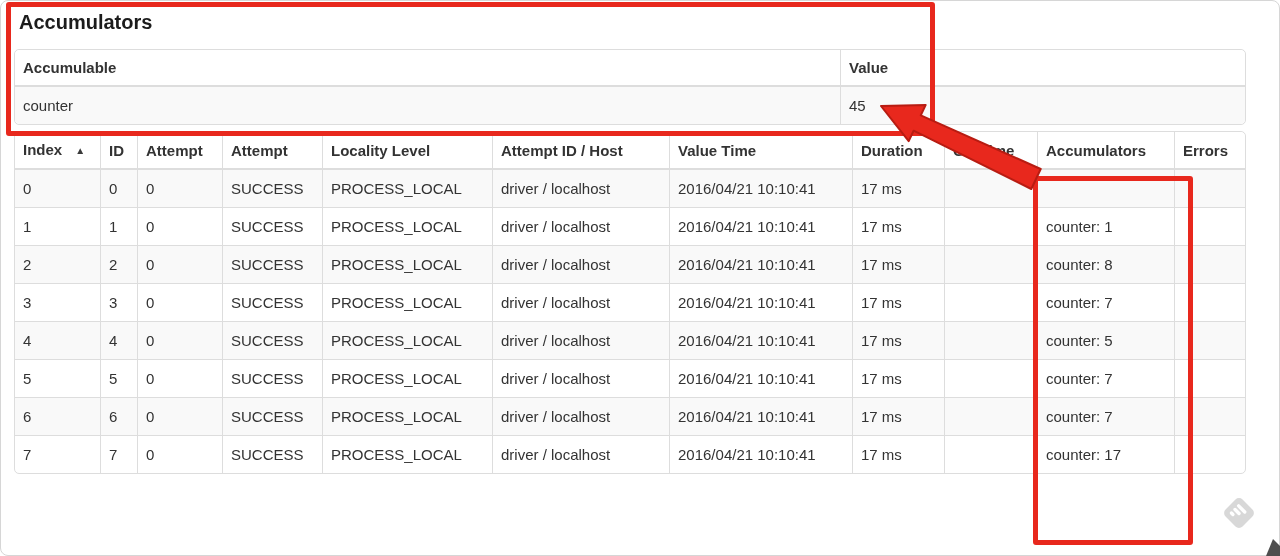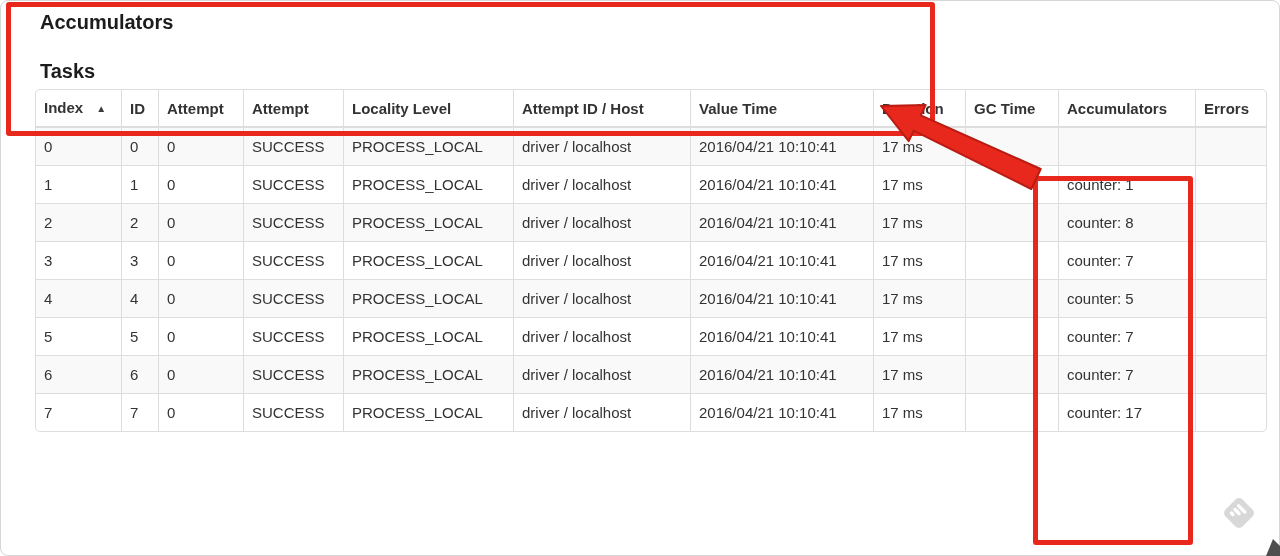--- a/index.html
+++ b/index.html
@@ -11,21 +11,21 @@
     font-family:"Liberation Sans", sans-serif;
     color:#333;
     position:relative;
     overflow:hidden;
   }
   .frame {
     position:absolute; inset:0;
     border:1px solid #d6d6d6; border-radius:8px;
     pointer-events:none; z-index:6;
   }
-  .content { position:absolute; left:35px; top:0; width:1230px; z-index:1; }
+  .content { position:absolute; left:14px; top:0; width:1230px; z-index:1; }
   h2.sec {
     font-size:20px; line-height:24px; font-weight:bold;
     color:#1c1c1c; margin:0 0 0 5px;
   }
   #acc-title   { margin-top:10px; }
   #tasks-title { margin-top:25px; }
   .bstable {
     border-collapse:separate; border-spacing:0;
     width:1230px; table-layout:fixed;
     border:1px solid #ddd; border-radius:5px;
@@ -60,22 +60,39 @@
   #arrow-shape { fill:var(--annot); stroke:#b81c12; stroke-width:2; stroke-linejoin:round; }
   #skitch { position:absolute; left:1219px; top:493px; z-index:2; }
 </style>
 </head>
 <body>
 
 <div class="content">
 
   <h2 class="sec" id="acc-title">Accumulators</h2>
 
-
-  <h2 class="sec" id="tasks-title">Tasks</h2>
+  <table class="bstable" id="acc-table">
+    <colgroup>
+        <col style="width:825px">
+        <col style="width:405px">
+      </colgroup>
+    <thead>
+      <tr>
+        <th>Accumulable</th>
+        <th>Value</th>
+      </tr>
+    </thead>
+    <tbody>
+        <tr>
+          <td>counter</td>
+          <td>45</td>
+        </tr>
+      </tbody>
+  </table>
+
 
   <table class="bstable" id="tasks-table">
     <colgroup>
       <col style="width:85px">
         <col style="width:37px">
         <col style="width:85px">
       <col style="width:100px">
         <col style="width:170px">
         <col style="width:177px">
       <col style="width:183px">

